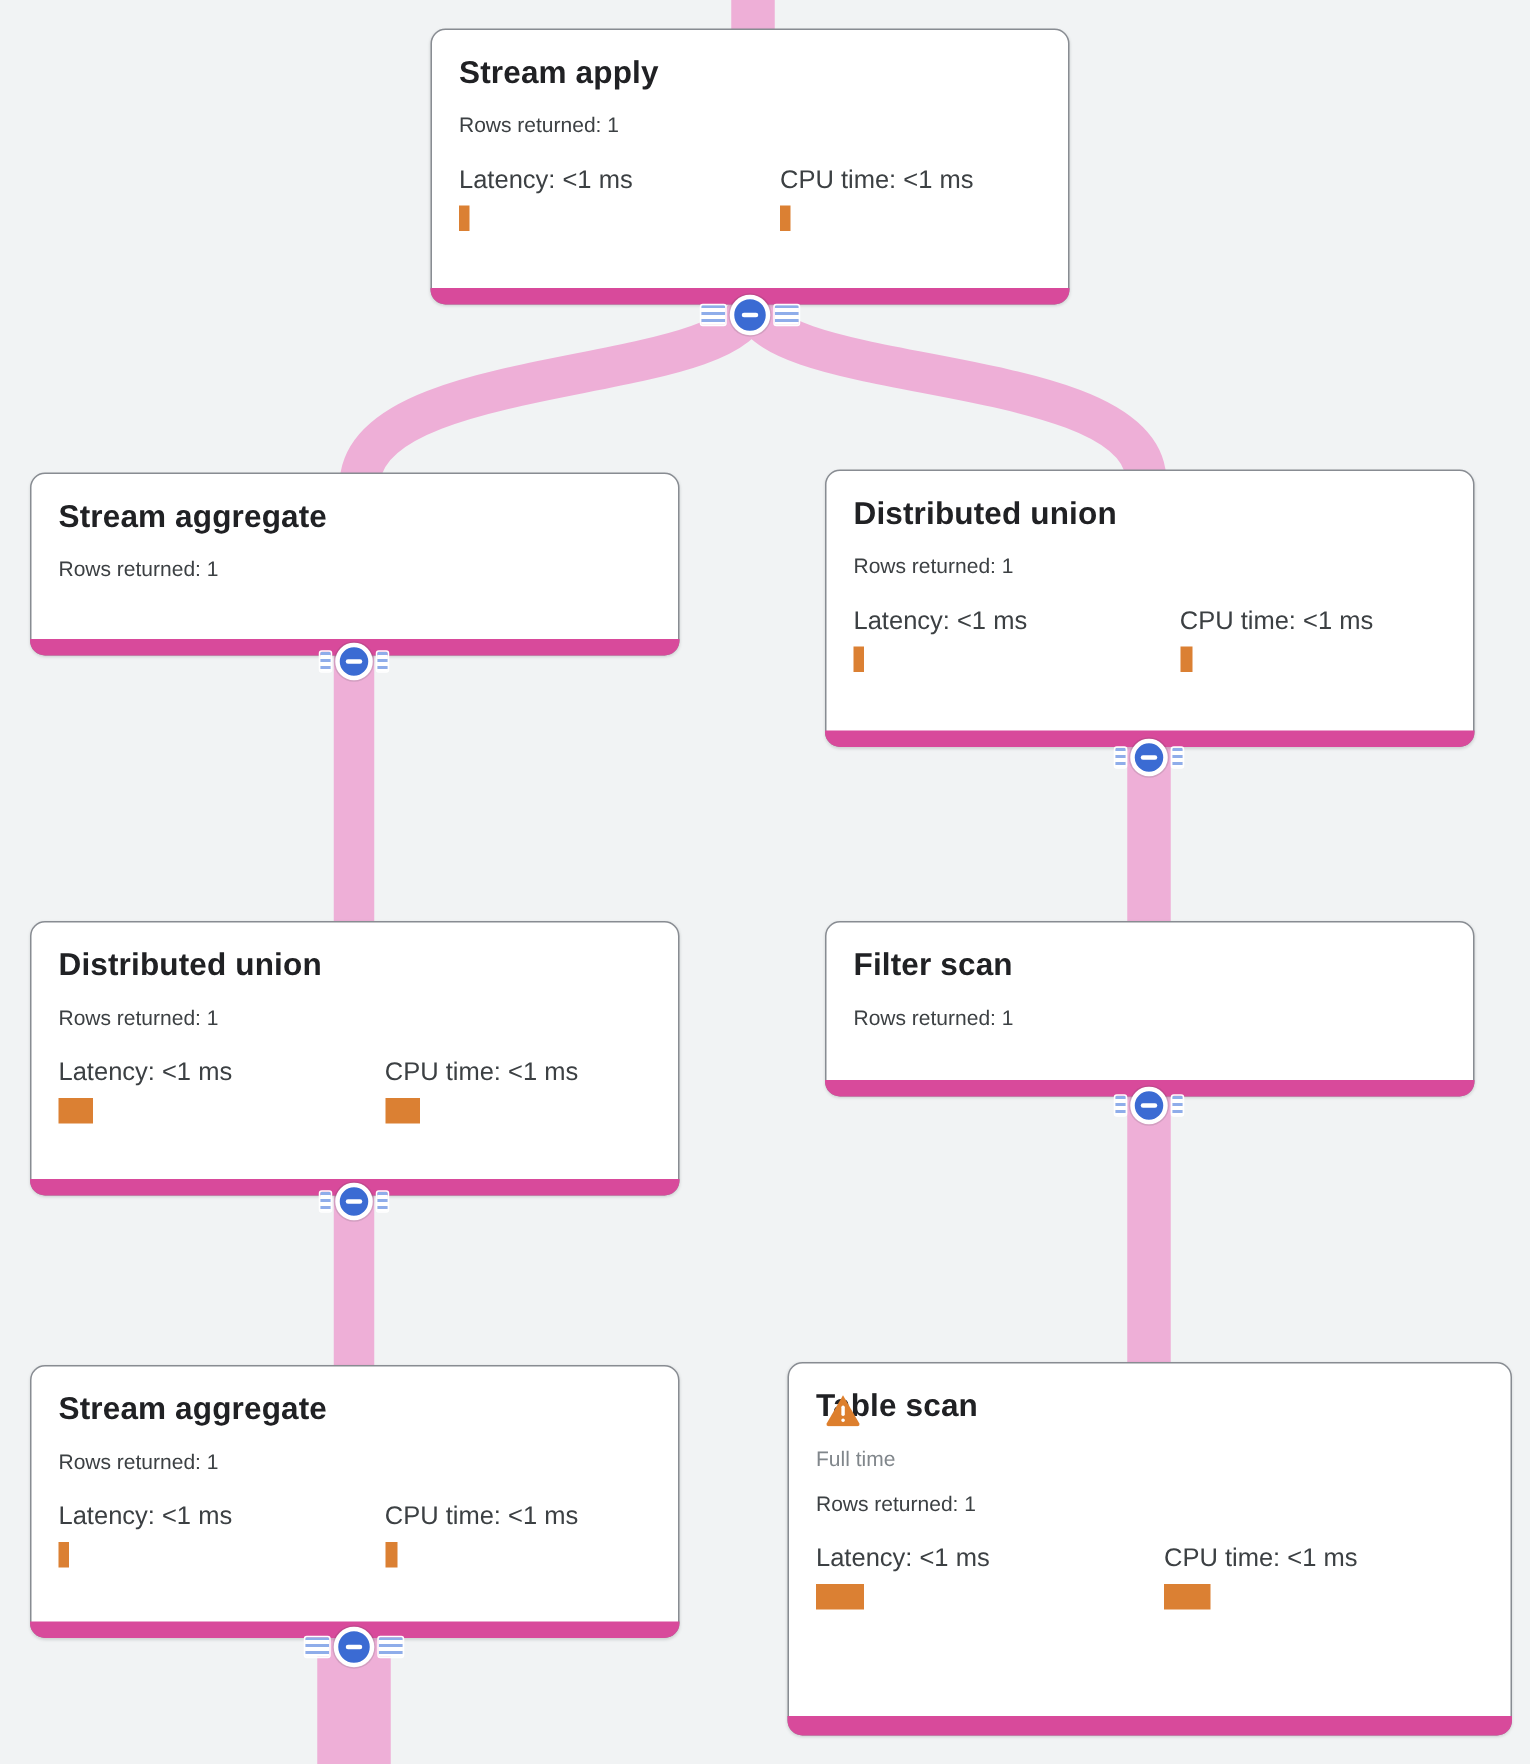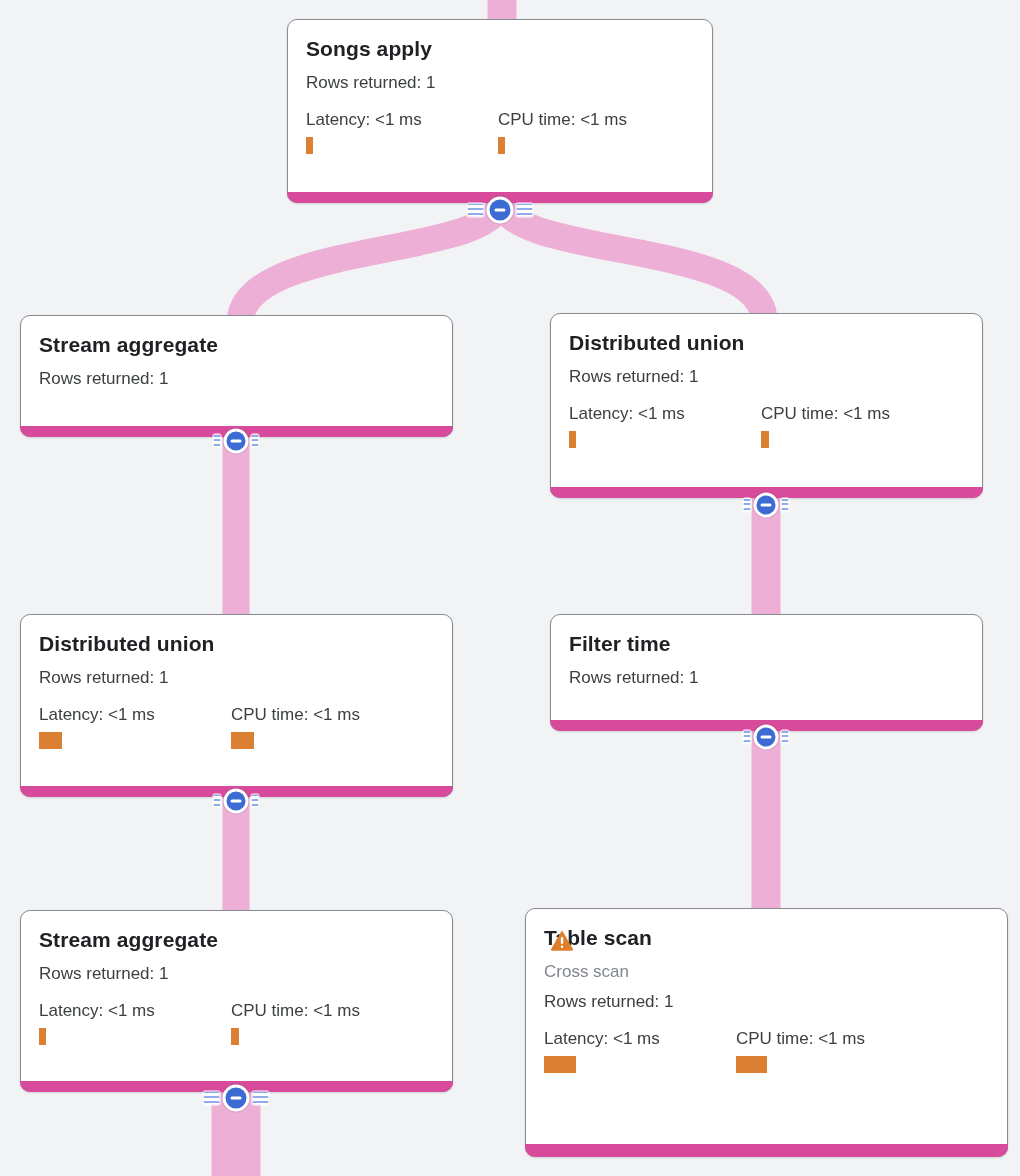--- a/index.html
+++ b/index.html
@@ -20,23 +20,23 @@
     border-radius:10px;
     box-shadow:0 1px 2px rgba(60,64,67,.18);
     box-sizing:border-box;
   }
   .card-body{padding:14px 18px 0 18px;}
   .card-body.indented{}
   .title{
     font-size:21px;line-height:30px;font-weight:700;
     letter-spacing:.1px;color:#202124;margin-bottom:4px;
   }
-  .row{font-size:17px;line-height:30px;color:#3c4043;}
+  .row{font-size:14px;line-height:30px;color:#3c4043;}
   .row.muted{color:#80868b;}
-  .metrics{display:flex;margin-top:8px;}
+  .metrics{display:flex;margin-top:8px;gap:40px;}
   .metric{width:192px;}
   .mlabel{font-size:17px;line-height:28px;color:#3c4043;}
   .mbar{height:17px;margin-top:3px;background:#db8033;}
   .card-footer{
     position:absolute;left:-1px;right:-1px;bottom:-1px;height:11px;
     background:#d84a9b;border-radius:0 0 10px 10px;
   }
   .card-footer.tall{height:13px;}
 
   
@@ -81,21 +81,21 @@
       <path d="M236 430 L236 622" stroke-width="27"></path>
       <path d="M236 790 L236 918" stroke-width="27"></path>
       <path d="M236 1088 L236 1176" stroke-width="49"></path>
       <path d="M766 492 L766 622" stroke-width="29"></path>
       <path d="M766 726 L766 916" stroke-width="29"></path>
     </g>
   </svg>
 
   <div class="card" style="left:287px;top:19px;width:426px;height:184px">
     <div class="card-body">
-      <div class="title">Songs apply</div>
+      <div class="title">Stream apply</div>
       <div class="row">Rows returned: 1</div>
       <div class="metrics">
         <div class="metric">
           <div class="mlabel">Latency: &lt;1 ms</div>
           <div class="mbar" style="width: 7px;"></div>
         </div>
         <div class="metric">
           <div class="mlabel">CPU time: &lt;1 ms</div>
           <div class="mbar" style="width: 7px;"></div>
         </div>
@@ -143,21 +143,21 @@
           <div class="mlabel">CPU time: &lt;1 ms</div>
           <div class="mbar" style="width: 23px;"></div>
         </div>
       </div>
     </div>
     <div class="card-footer"></div>
   </div>
 
   <div class="card" style="left:550px;top:614px;width:433px;height:117px">
     <div class="card-body">
-      <div class="title">Filter time</div>
+      <div class="title">Filter scan</div>
       <div class="row">Rows returned: 1</div>
     </div>
     <div class="card-footer"></div>
   </div>
 
   <div class="card" style="left:20px;top:910px;width:433px;height:182px">
     <div class="card-body">
       <div class="title">Stream aggregate</div>
       <div class="row">Rows returned: 1</div>
       <div class="metrics">
@@ -177,21 +177,21 @@
   <div class="card" style="left:525px;top:908px;width:483px;height:249px">
     <span class="warn">
       <svg width="24" height="22" viewBox="0 0 24 22">
         <path d="M12 1.2 L23 20.2 A1.4 1.4 0 0 1 21.8 21.8 H2.2 A1.4 1.4 0 0 1 1 20.2 Z" fill="#dd7f2d"></path>
         <rect x="10.9" y="8" width="2.3" height="7" rx="1.1" fill="#ffffff"></rect>
         <rect x="10.9" y="16.6" width="2.3" height="2.4" rx="1.1" fill="#ffffff"></rect>
       </svg>
     </span>
     <div class="card-body indented">
       <div class="title">Table scan</div>
-      <div class="row muted">Cross scan</div>
+      <div class="row muted">Full time</div>
       <div class="row">Rows returned: 1</div>
       <div class="metrics">
         <div class="metric">
           <div class="mlabel">Latency: &lt;1 ms</div>
           <div class="mbar" style="width: 32px;"></div>
         </div>
         <div class="metric">
           <div class="mlabel">CPU time: &lt;1 ms</div>
           <div class="mbar" style="width: 31px;"></div>
         </div>

